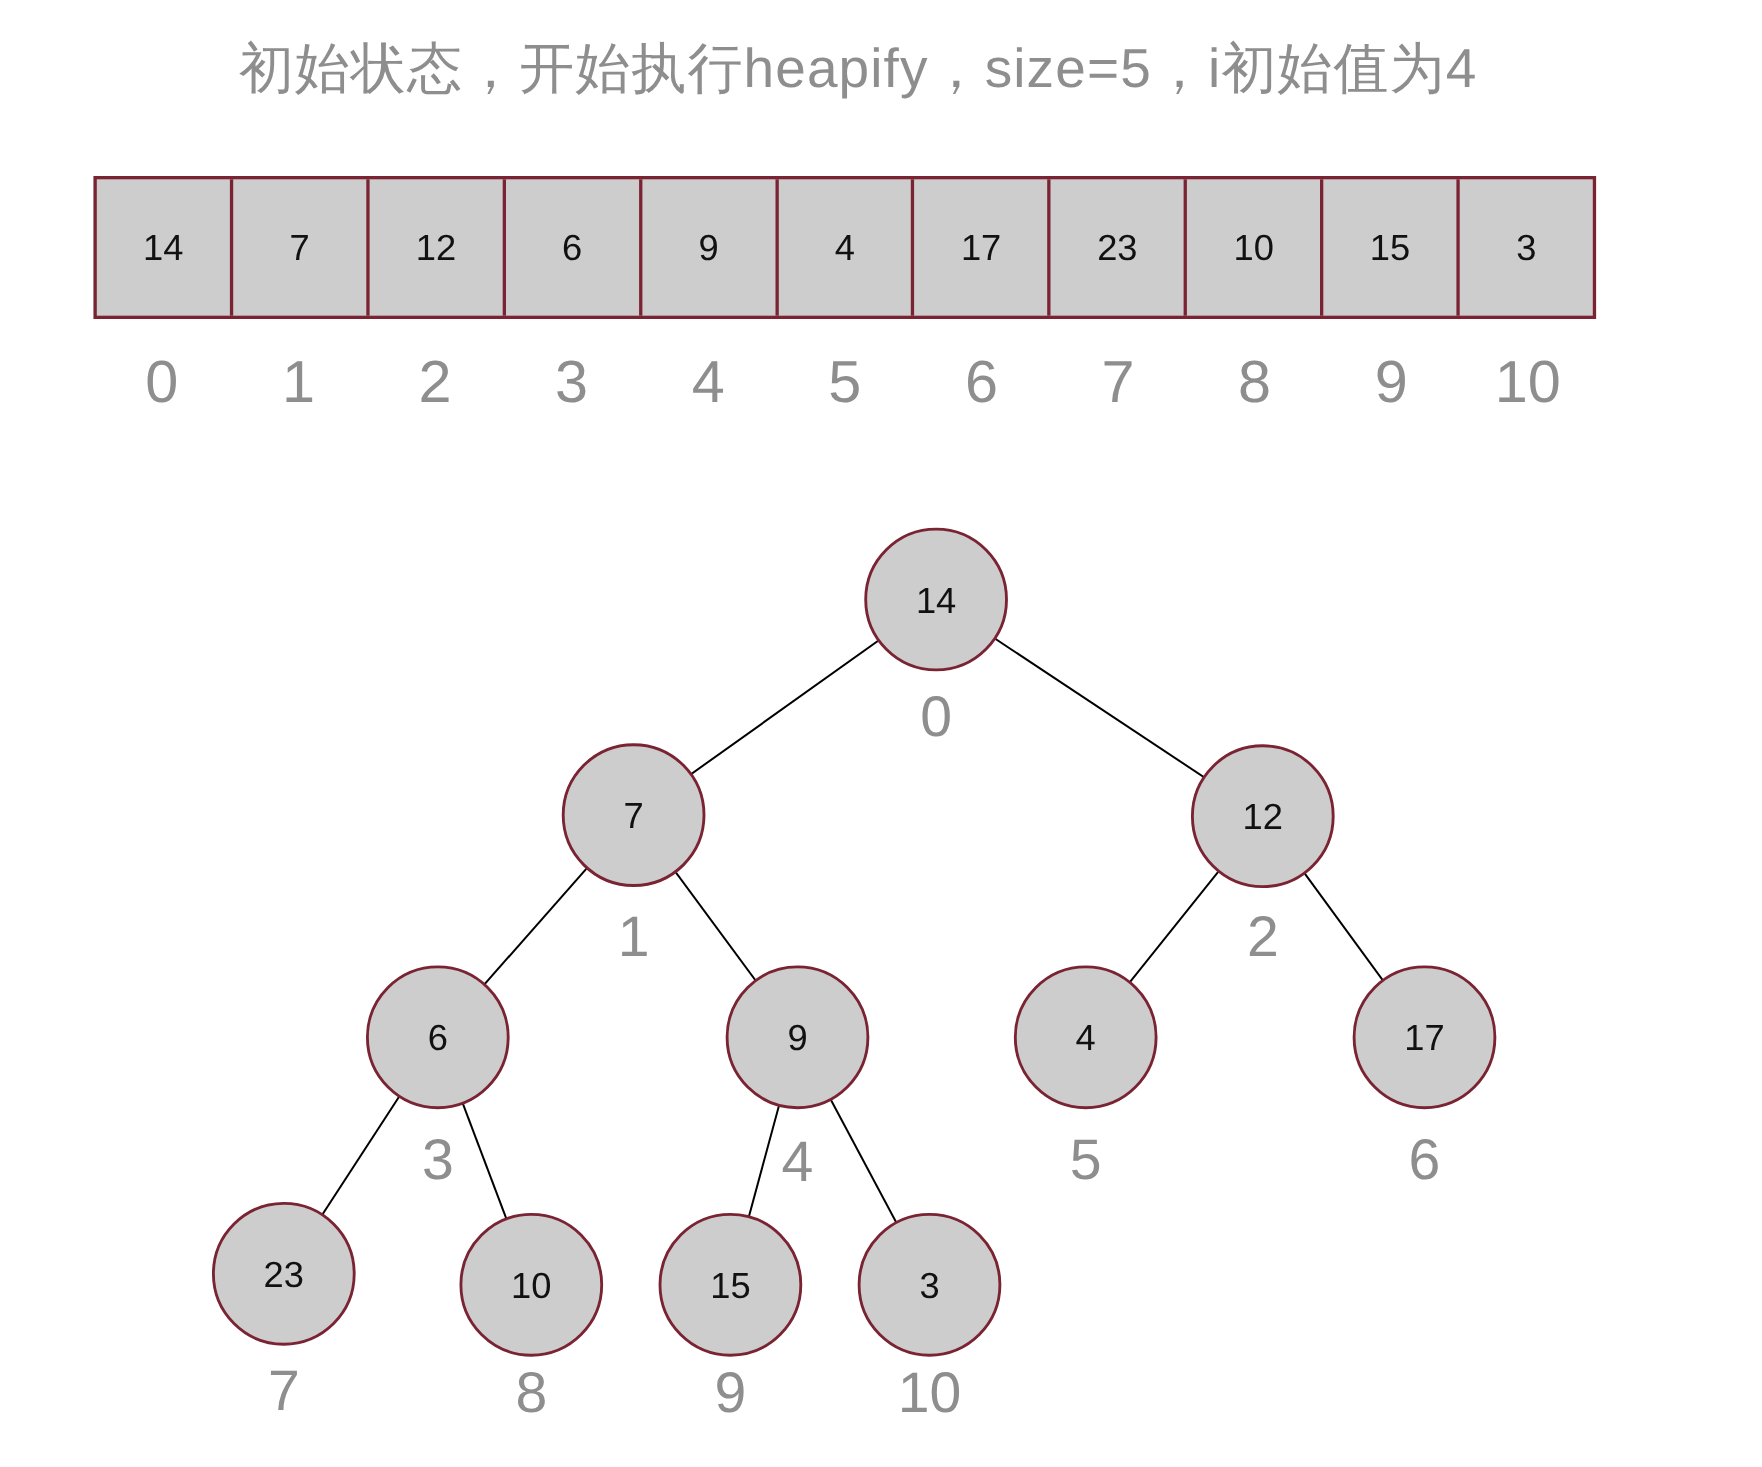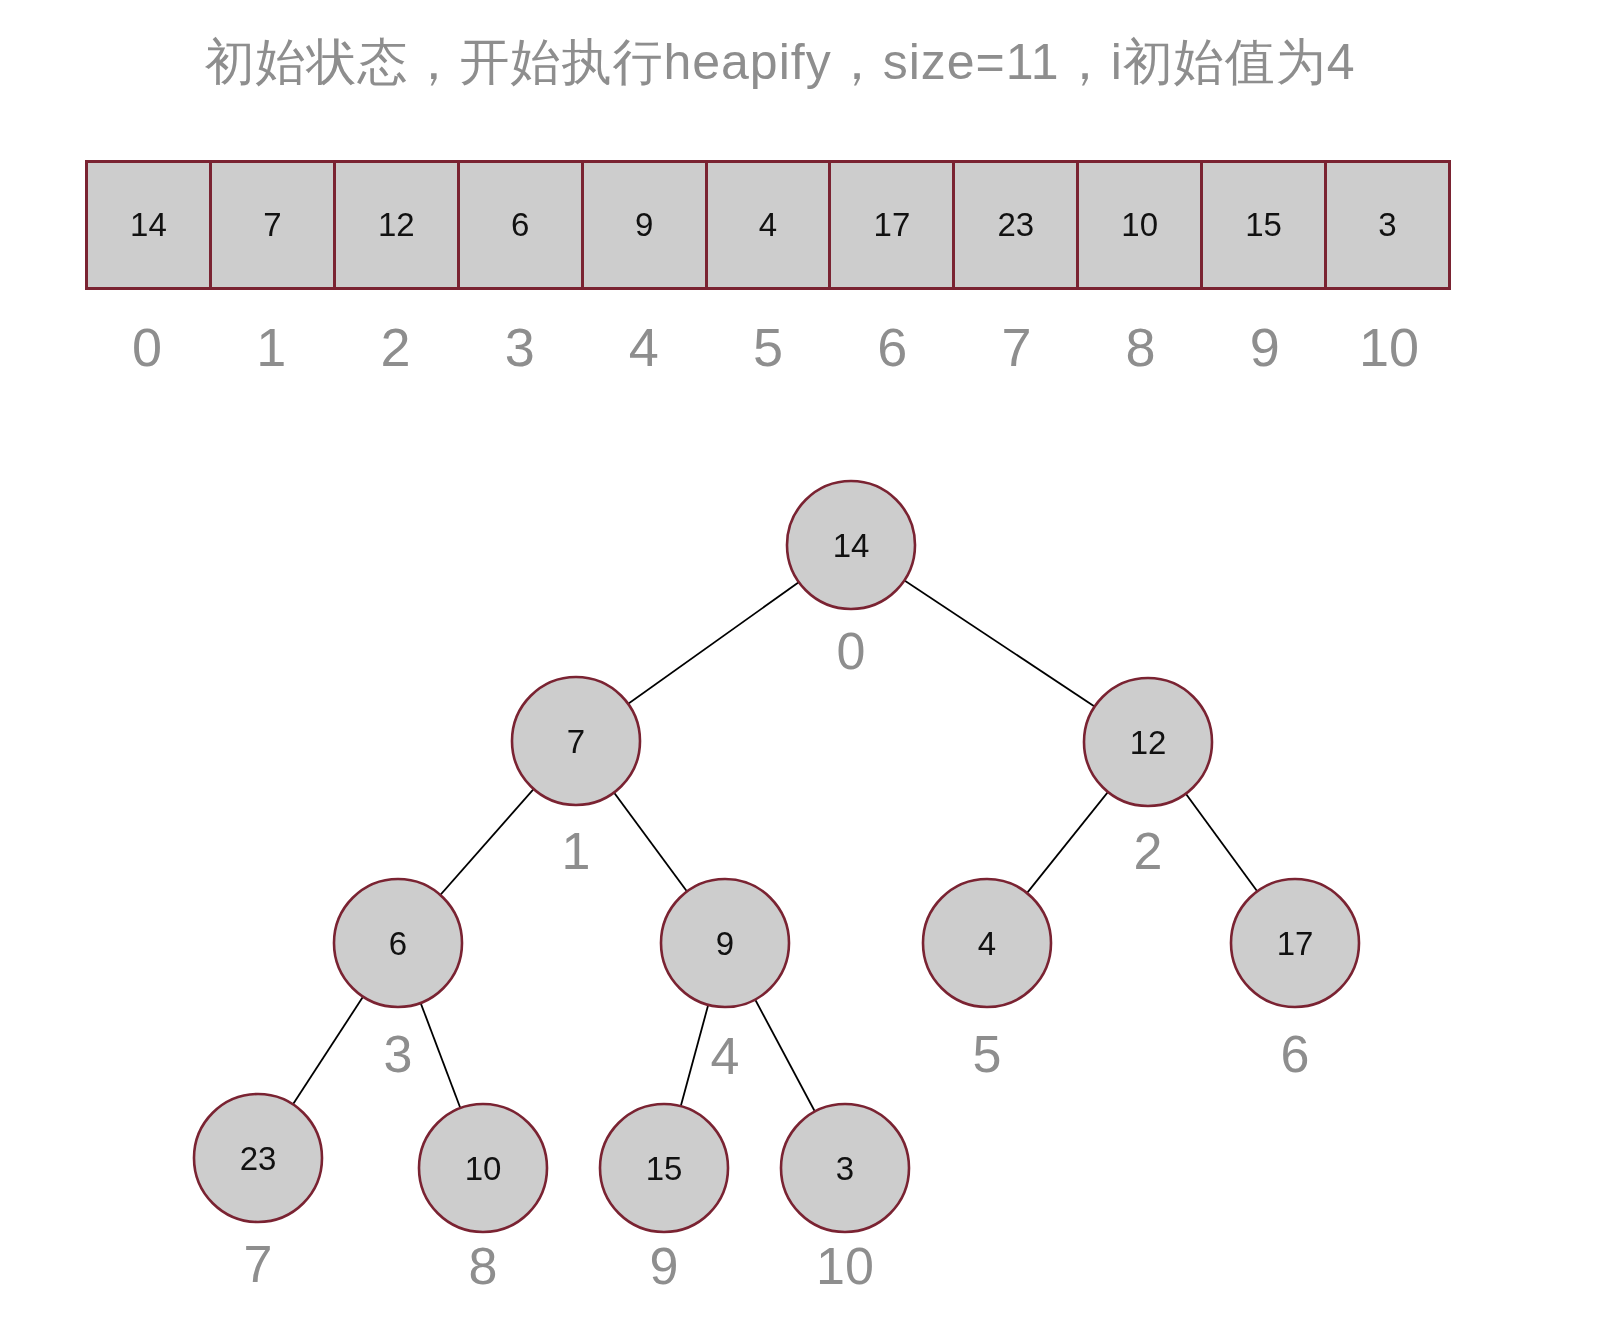--- a/index.html
+++ b/index.html
@@ -37,21 +37,21 @@
   }
   svg.tree{position:absolute;left:0;top:0;width:1602px;height:1334px;}
   .edge{stroke:#000;stroke-width:1.8;}
   .node-circle{fill:var(--fill);stroke:var(--maroon);stroke-width:2.6;}
   .node-value{fill:var(--black);font-size:33px;text-anchor:middle;font-family:"Liberation Sans","DejaVu Sans",sans-serif;}
   .node-index{fill:var(--gray);font-size:52px;text-anchor:middle;font-family:"Liberation Sans","DejaVu Sans",sans-serif;}
 </style>
 </head>
 <body style="--maroon: #7a2332; --fill: #cdcdcd; --gray: #8e8e8e; --black: #111111;">
 
-<div class="title">初始状态，开始执行heapify，size=11，i初始值为4</div>
+<div class="title">初始状态，开始执行heapify，size=5，i初始值为4</div>
 
 <div class="array-wrap">
     <div class="cell">14</div>
     <div class="cell">7</div>
     <div class="cell">12</div>
     <div class="cell">6</div>
     <div class="cell">9</div>
     <div class="cell">4</div>
     <div class="cell">17</div>
     <div class="cell">23</div>

